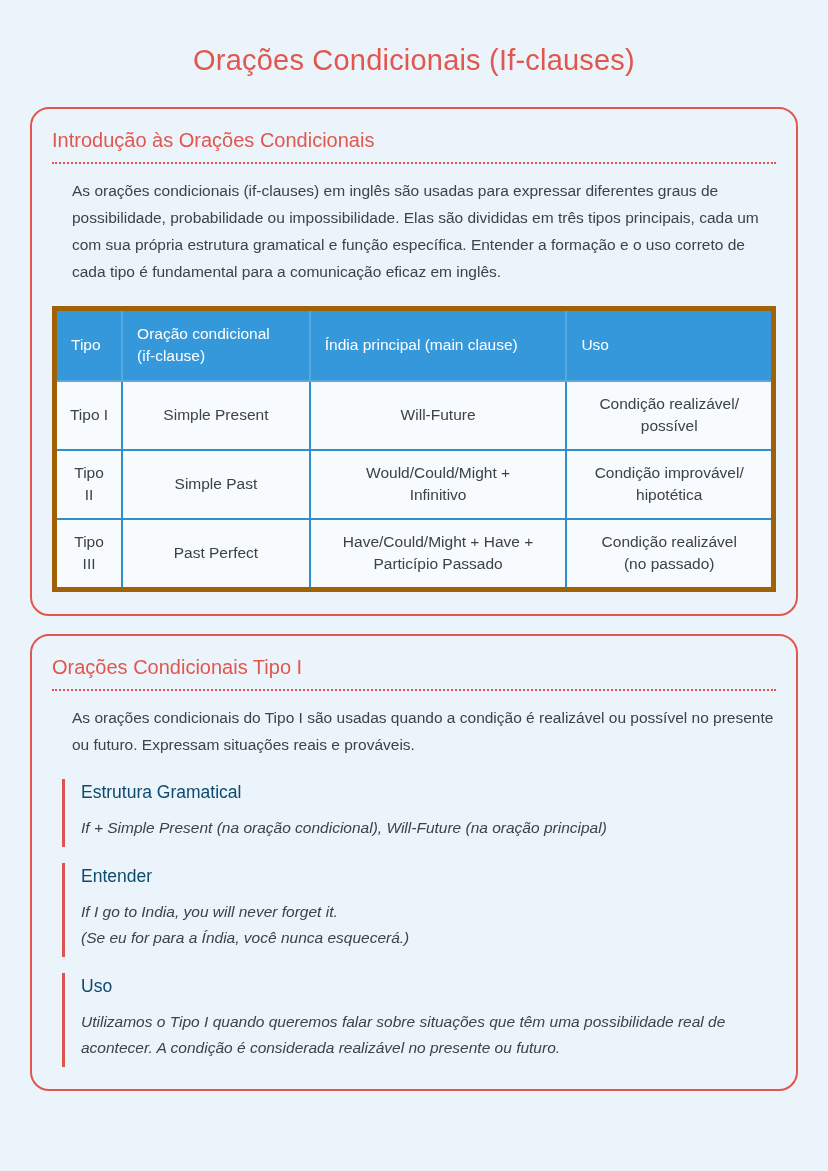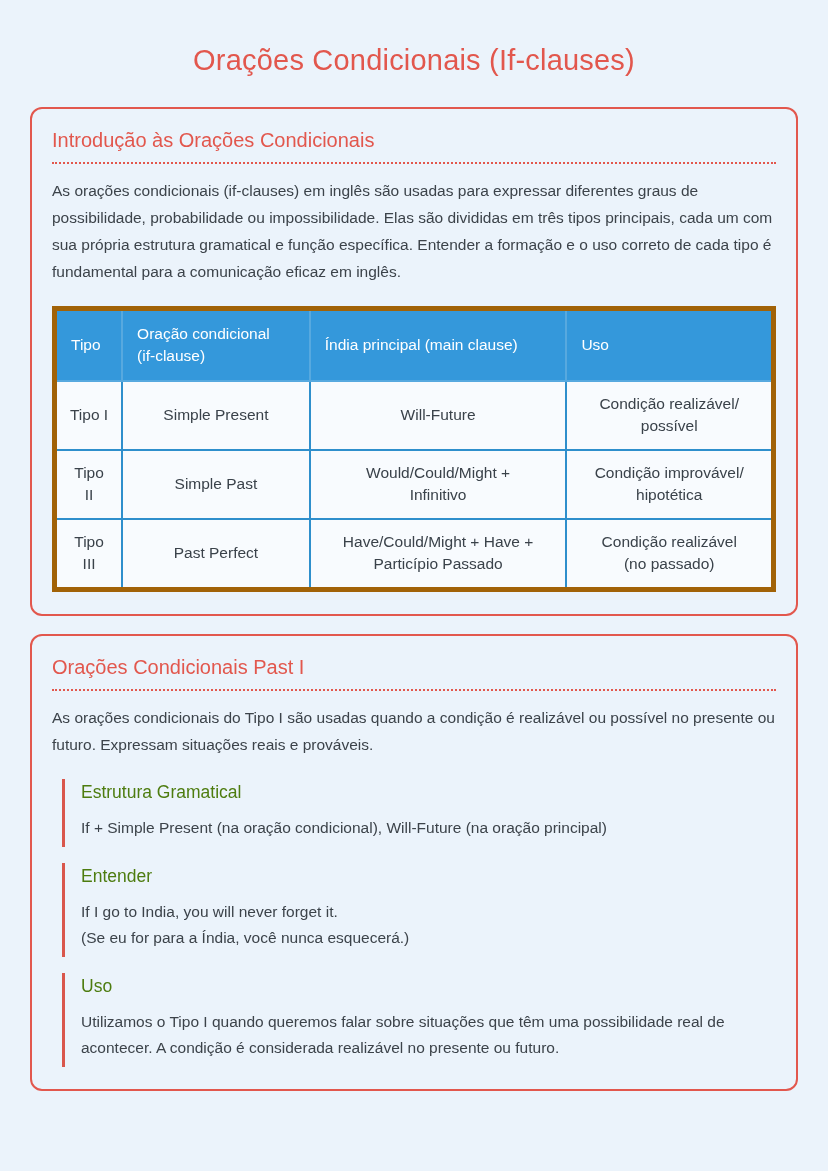--- a/index.html
+++ b/index.html
@@ -22,39 +22,40 @@
     text-align: center;
     font-size: 29px;
     font-weight: 400;
     color: #e2574d;
     margin-bottom: 30px;
     letter-spacing: 0.2px;
   }
 
   .card {
     border: 2px solid #e2574d;
-    border-radius: 12px;
+    border-radius: 19px;
     padding: 20px 20px 22px;
     margin-bottom: 18px;
     background: transparent;
   }
 
   h2.card-heading {
     font-size: 20px;
     font-weight: 400;
     color: #e2574d;
     padding-bottom: 10px;
     border-bottom: 2px dotted #e2574d;
     margin-bottom: 14px;
   }
 
   p.card-paragraph {
     font-size: 15.5px;
     line-height: 1.74;
     margin-bottom: 20px;
+    margin-left: 20px;
   }
 
   table.cond-table {
     width: 100%;
     border-collapse: collapse;
     border: 5px solid #a16207;
     table-layout: fixed;
   }
 
   table.cond-table th {
@@ -88,30 +89,31 @@
   col.c-main { width: 35.7%; }
   col.c-uso  { width: 28.8%; }
 
   .subsection {
     border-left: 3px solid #d9564c;
     margin: 16px 0 0 10px;
     padding: 3px 0 6px 16px;
   }
 
   .subsection h3 {
-    color: #4d7c0f;
+    color: #0c4a6e;
     font-size: 17.5px;
     font-weight: 400;
     margin-bottom: 12px;
   }
 
   .subsection p {
     font-size: 15.5px;
     line-height: 1.68;
     white-space: pre-line;
+    font-style: italic;
   }
 </style>
 </head>
 <body>
 
 <div class="page">
 
   <h1 class="page-title">Orações Condicionais (If-clauses)</h1>
 
   <section class="card">
@@ -159,21 +161,21 @@
           <td>Have/Could/Might + Have +
 Particípio Passado</td>
           <td>Condição realizável
 (no passado)</td>
         </tr>
       </tbody>
     </table>
   </section>
 
   <section class="card">
-    <h2 class="card-heading">Orações Condicionais Past I</h2>
+    <h2 class="card-heading">Orações Condicionais Tipo I</h2>
 
     <p class="card-paragraph">As orações condicionais do Tipo I são usadas quando a condição é realizável ou possível no presente ou futuro. Expressam situações reais e prováveis.</p>
 
     <div class="subsection">
       <h3>Estrutura Gramatical</h3>
       <p>If + Simple Present (na oração condicional), Will-Future (na oração principal)</p>
     </div>
 
     <div class="subsection">
       <h3>Entender</h3>

